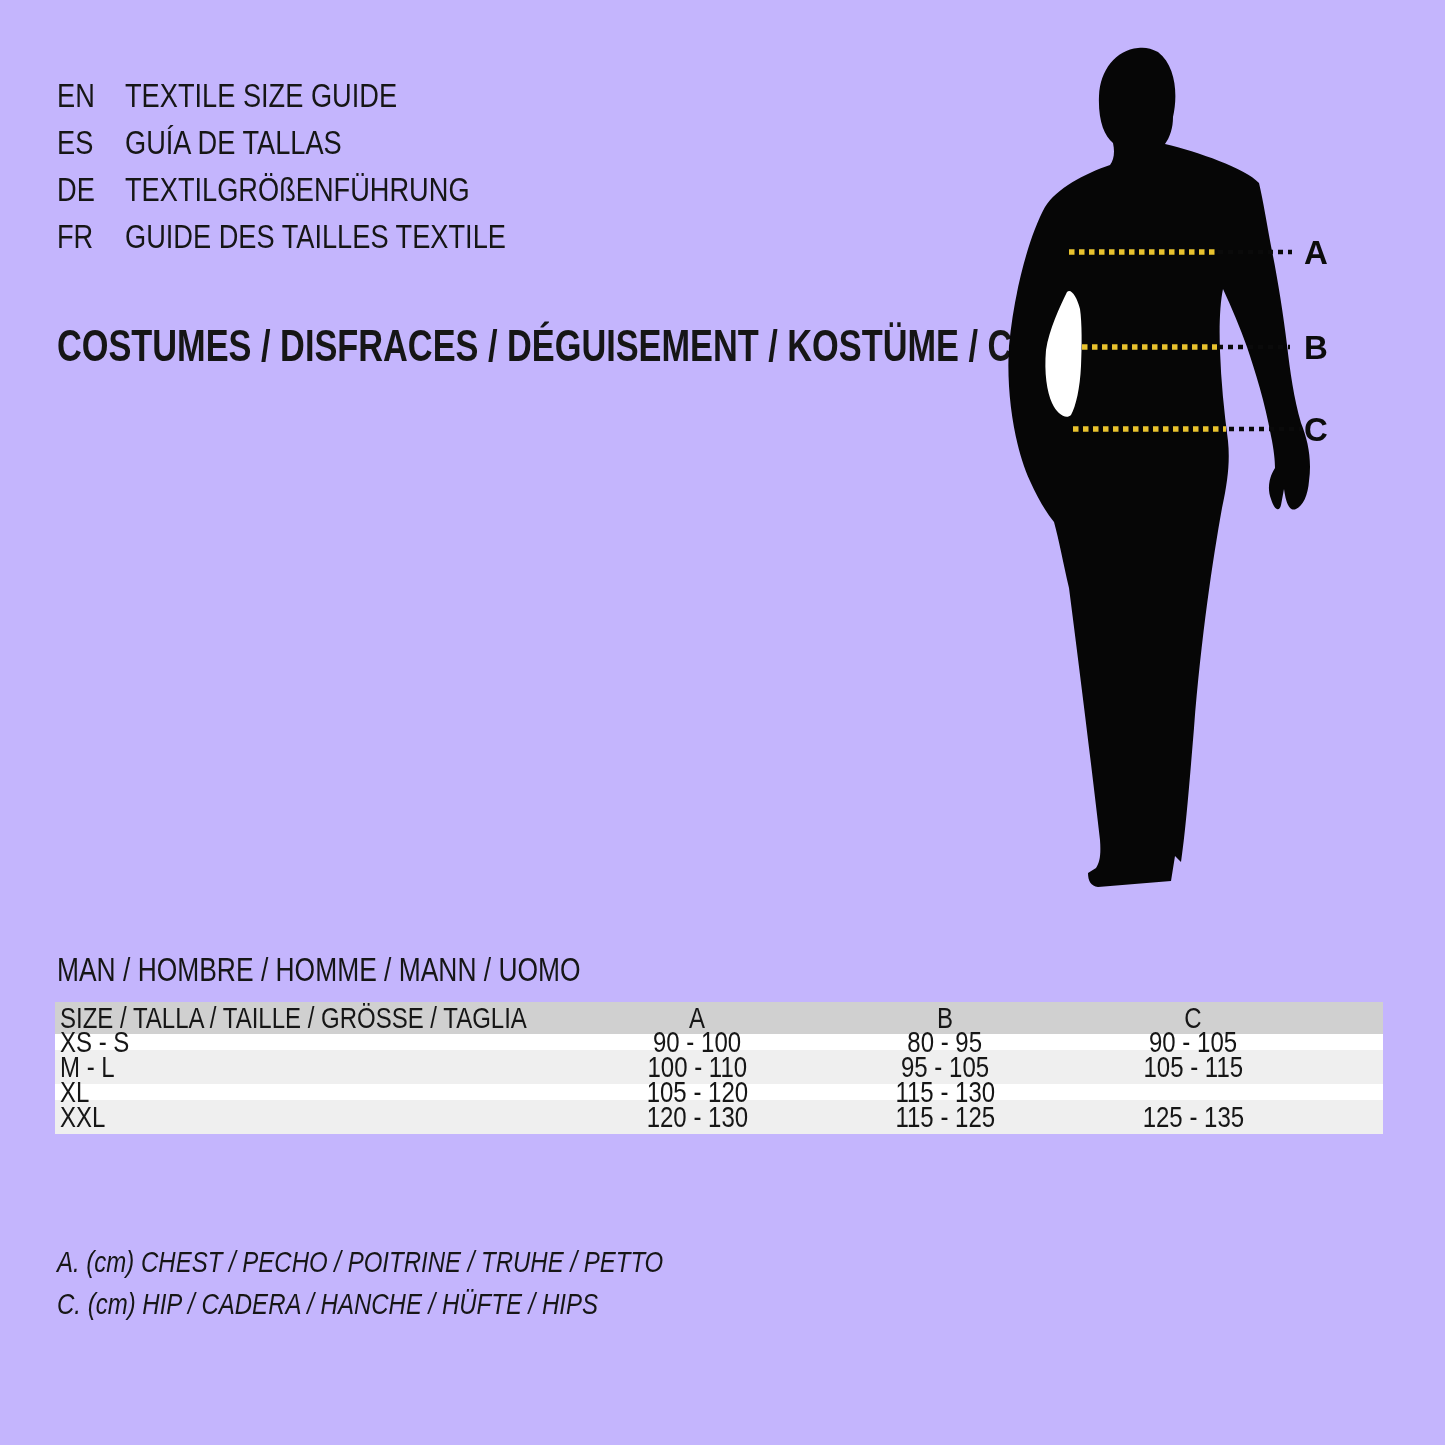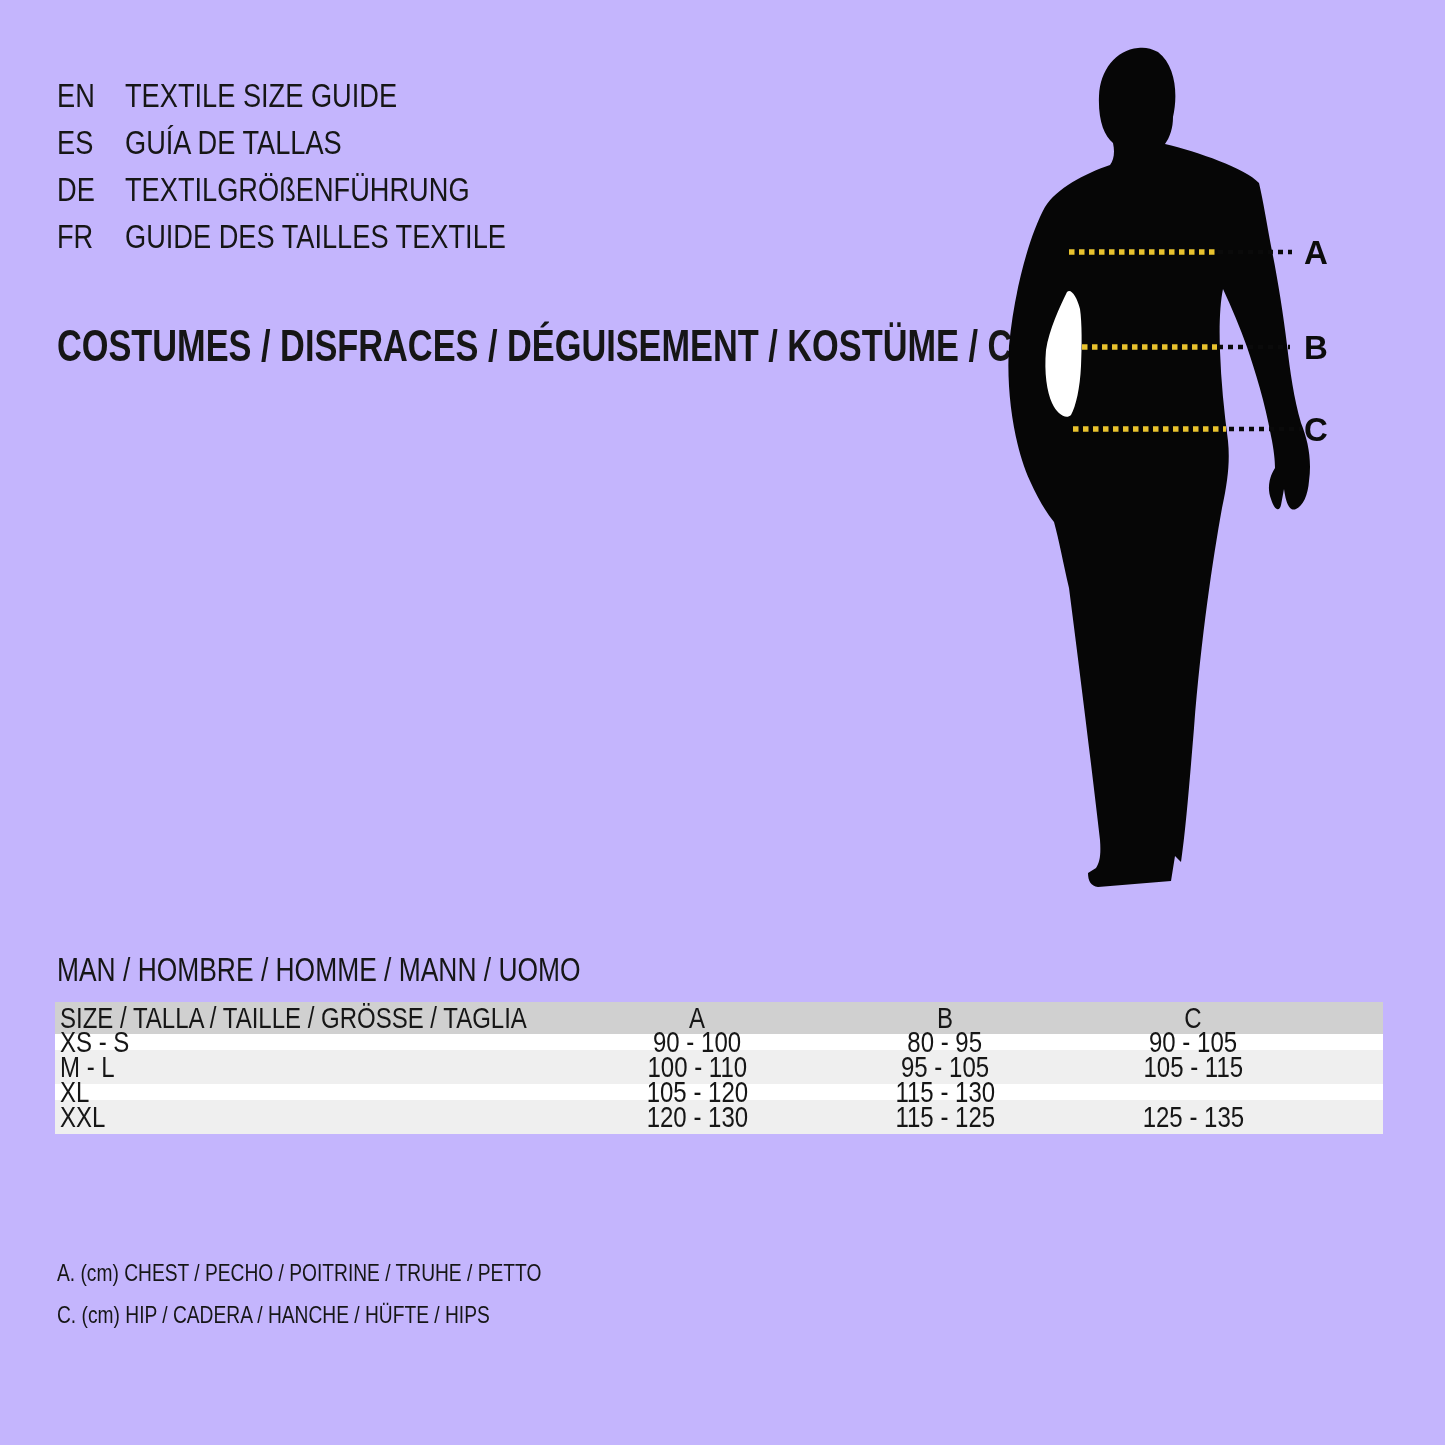--- a/index.html
+++ b/index.html
@@ -37,21 +37,21 @@
   .trow { display:flex; align-items:center; }
   .trow.thead { height:32px; background:#d0d0d0; }
   .trow.r0, .trow.r2 { height:16px; background:#ffffff; }
   .trow.r1, .trow.r3 { height:34px; background:#efefef; }
   .c0 { width:518px; padding-left:5px; text-align:left; }
   .c1, .c2, .c3 { width:248px; text-align:center; }
   .c4 { width:66px; }
 
   
   .legend { position:absolute; left:57px; top:1245px; }
-  .legend-row { height:42px; display:flex; align-items:flex-end; font-size:24px; }
+  .legend-row { height:42px; display:flex; align-items:flex-start; font-size:30px;font-style:italic; }
 </style>
 </head>
 <body>
 
 <div id="canvas">
 
   <div class="lang-block">
     <div class="lang-row">
         <span class="cx"><span class="lang-code" style="display:inline-block">EN</span><span>TEXTILE SIZE GUIDE</span></span>
       </div>

